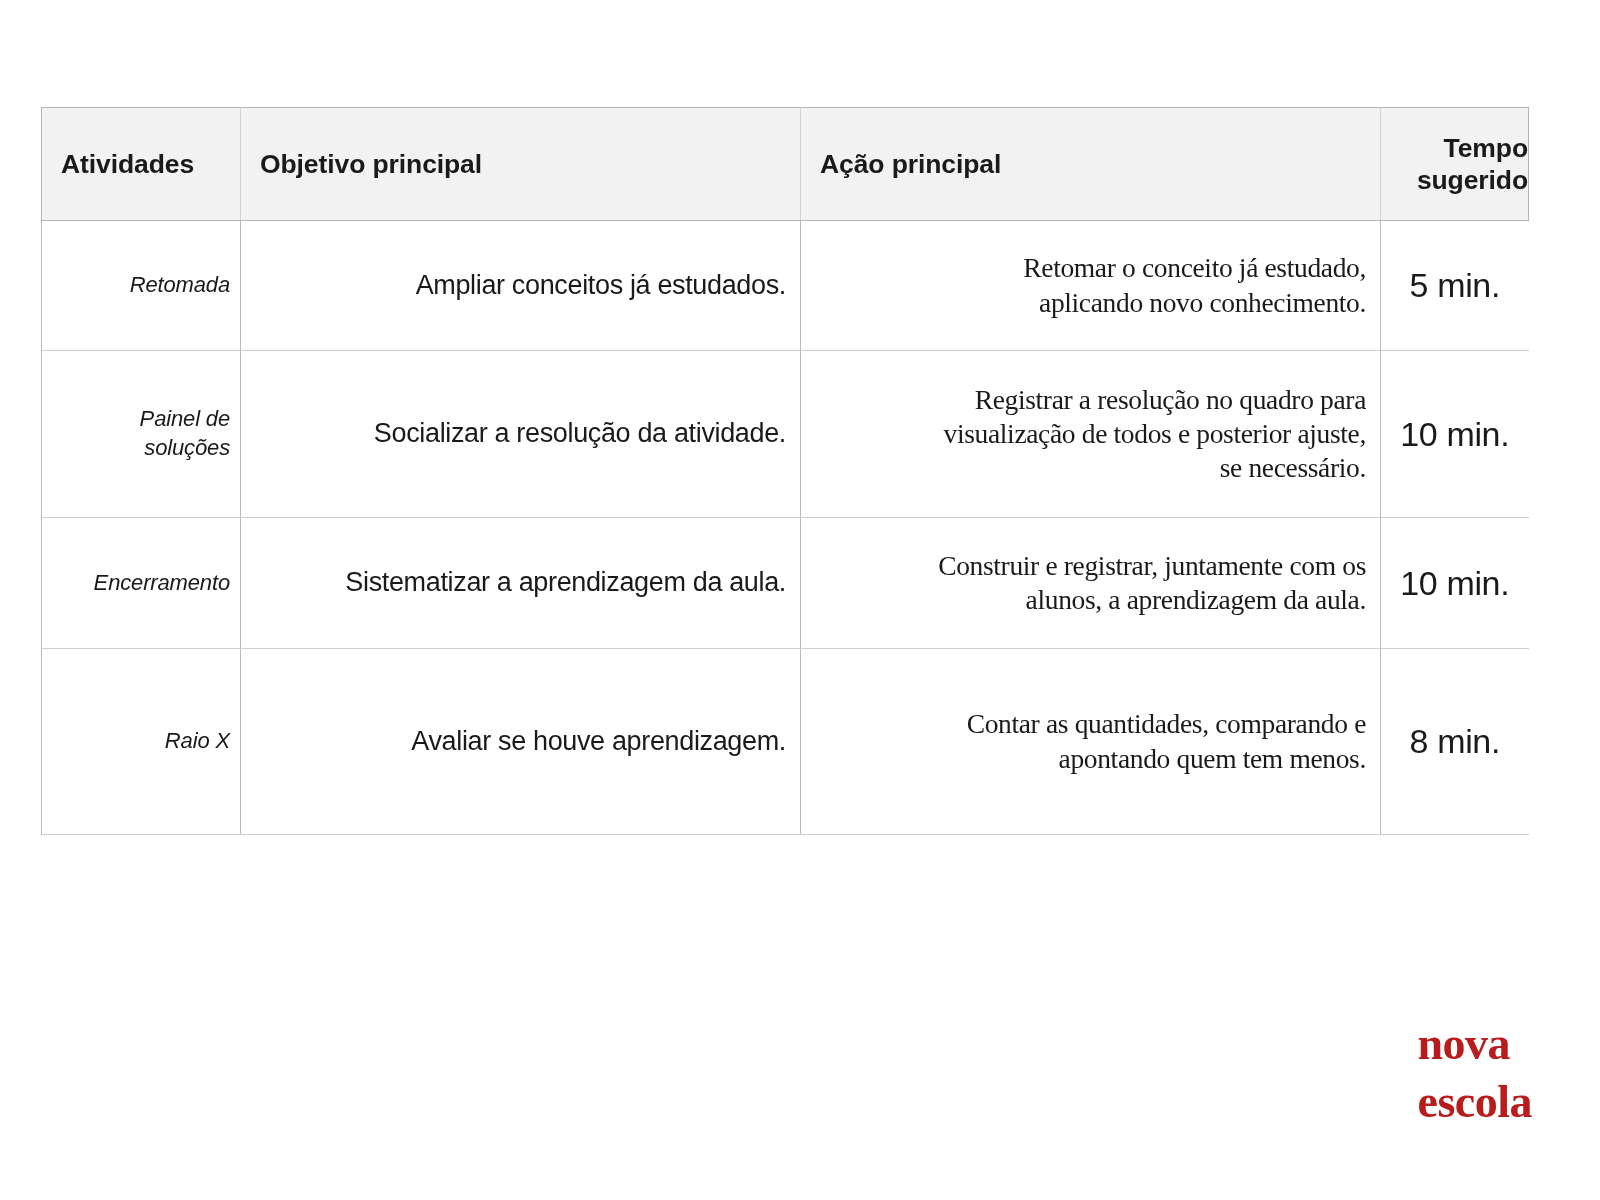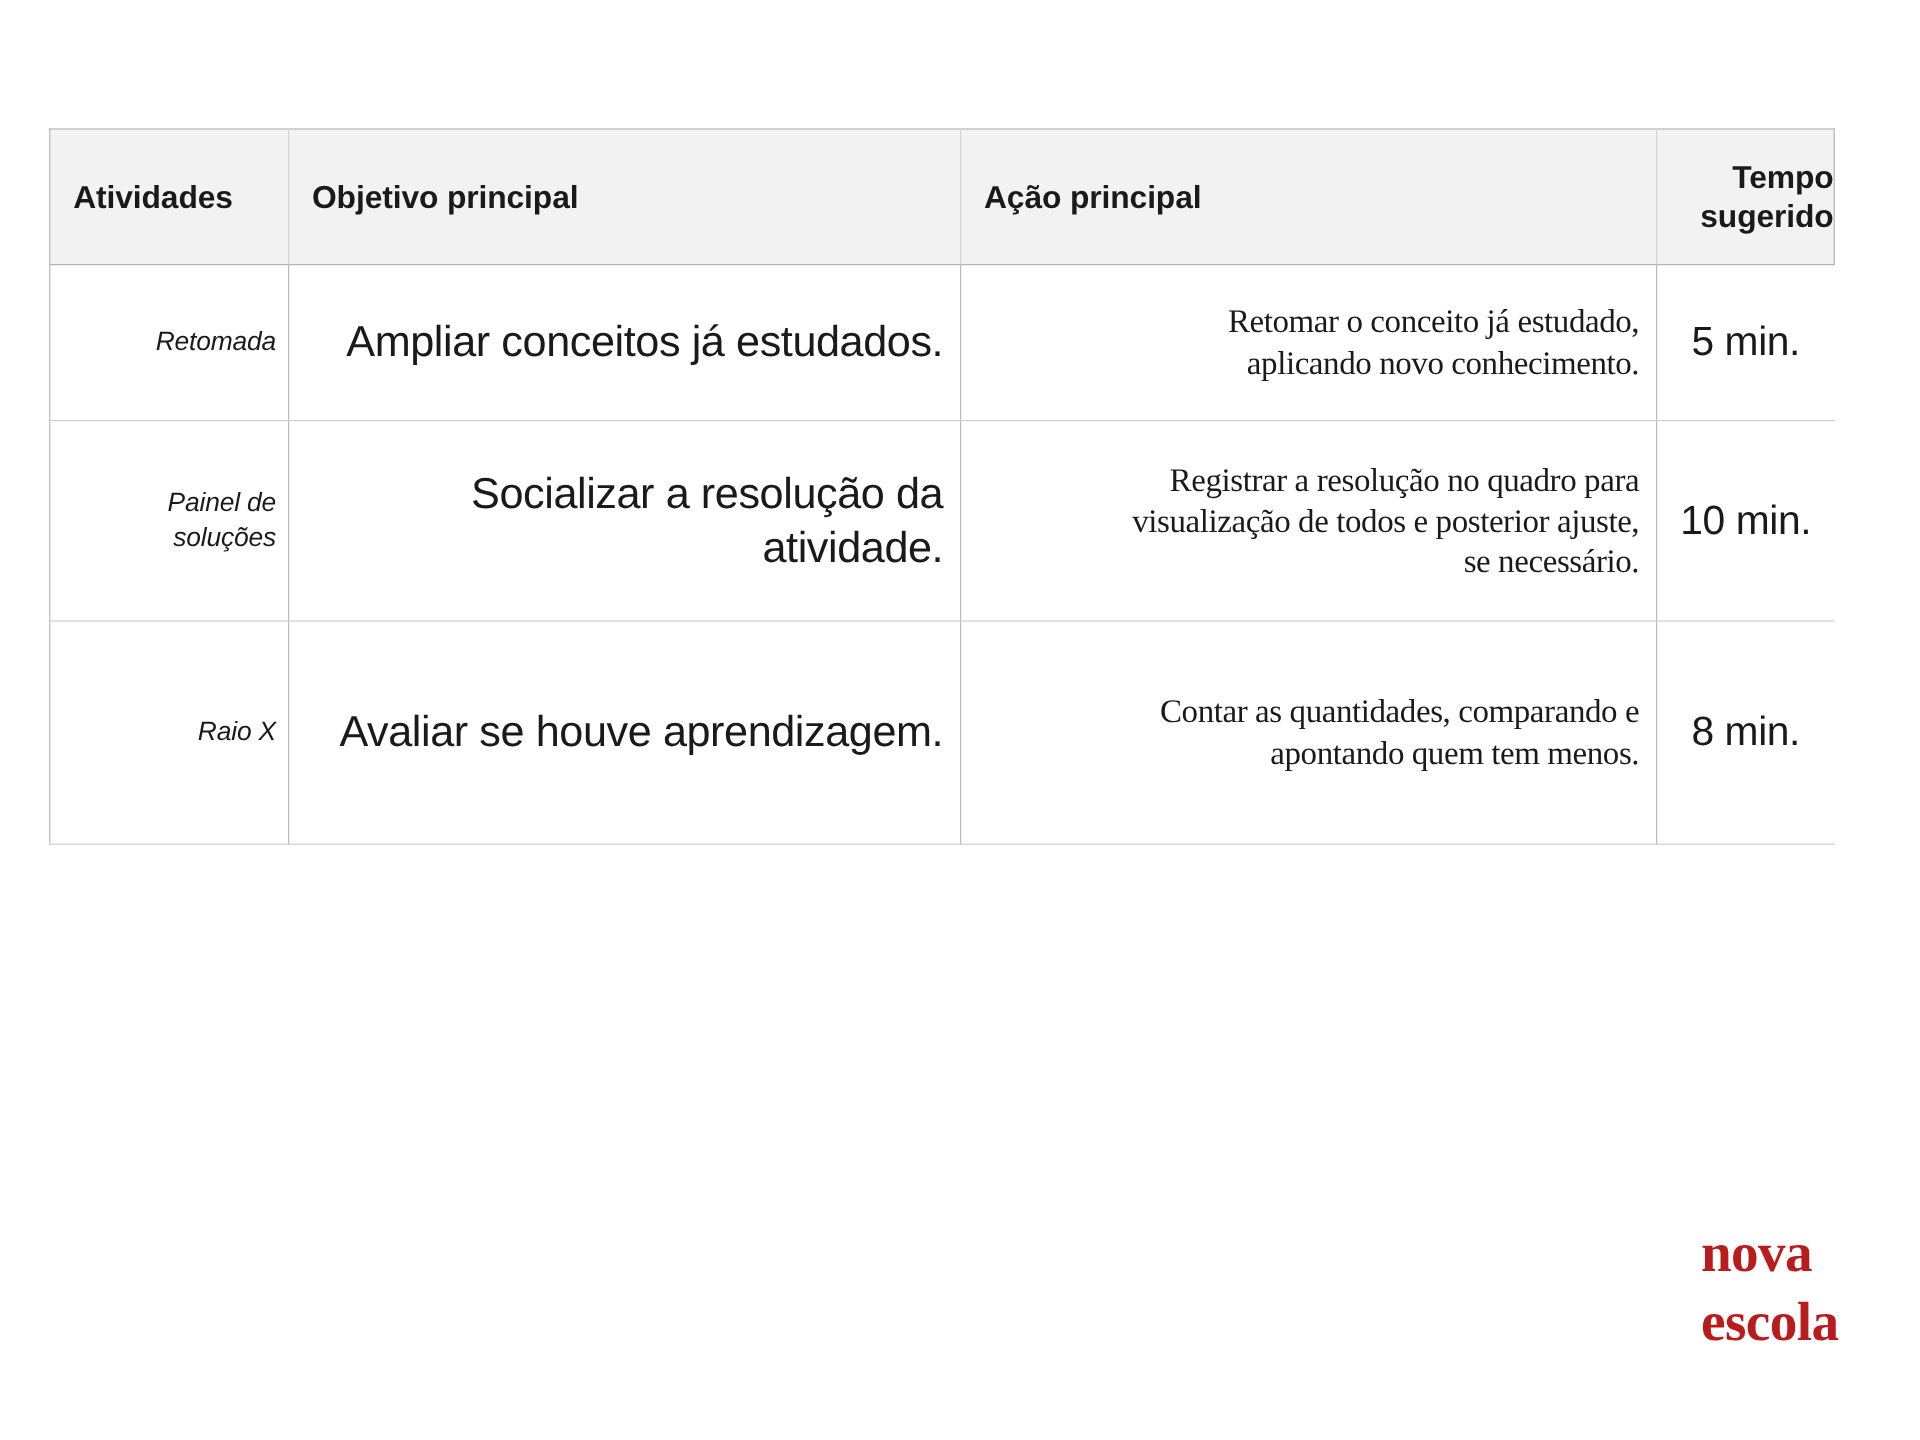--- a/index.html
+++ b/index.html
@@ -71,21 +71,21 @@
   tbody td.col-atividade {
     border-left: 1.4px solid #b9b9b9;
     padding: 0 10px 0 19px;
     font-size: 22px;
     line-height: 1.3;
     letter-spacing: -0.15px;
     font-style: italic;
   }
   tbody td.col-objetivo {
     padding: 0 14px 0 4px;
-    font-size: 36px;
+    font-size: 27px;
     line-height: 1.24;
     letter-spacing: -0.35px;
   }
   tbody td.col-acao {
     padding: 0 14px 0 17px;
     font-size: 27.5px;
     line-height: 1.24;
     letter-spacing: -0.35px;
     font-family: Liberation Serif, serif;
   }
@@ -184,20 +184,35 @@
         <td class="col-acao">
           <span class="cell-line">Registrar a resolução no quadro para</span>
           <span class="cell-line">visualização de todos e posterior ajuste,</span>
           <span class="cell-line">se necessário.</span>
         </td>
         <td class="col-tempo">
           <span>10 min.</span>
         </td>
       </tr>
 
+      <tr class="r3">
+        <td class="col-atividade">
+          <span class="cell-line">Encerramento</span>
+        </td>
+        <td class="col-objetivo">
+          <span class="cell-line">Sistematizar a aprendizagem da aula.</span>
+        </td>
+        <td class="col-acao">
+          <span class="cell-line">Construir e registrar, juntamente com os</span>
+          <span class="cell-line">alunos, a aprendizagem da aula.</span>
+        </td>
+        <td class="col-tempo">
+          <span>10 min.</span>
+        </td>
+      </tr>
 
       <tr class="r4">
         <td class="col-atividade">
           <span class="cell-line">Raio X</span>
         </td>
         <td class="col-objetivo">
           <span class="cell-line">Avaliar se houve aprendizagem.</span>
         </td>
         <td class="col-acao">
           <span class="cell-line">Contar as quantidades, comparando e</span>

